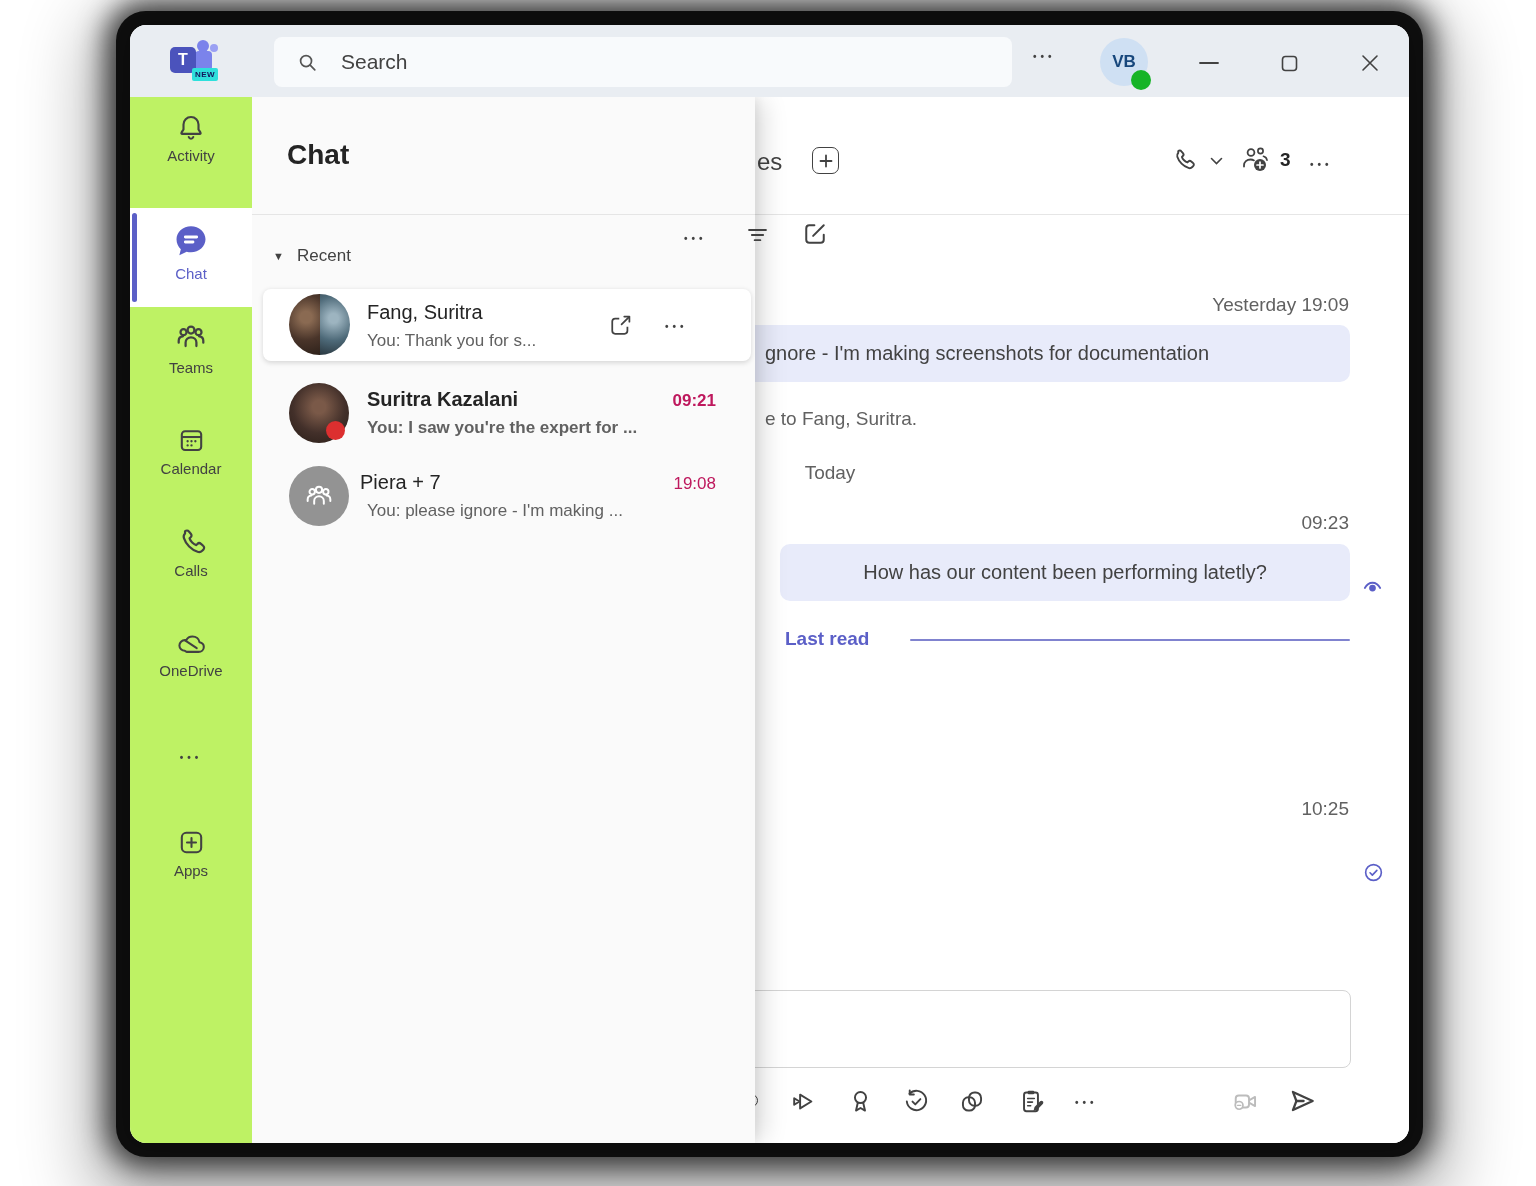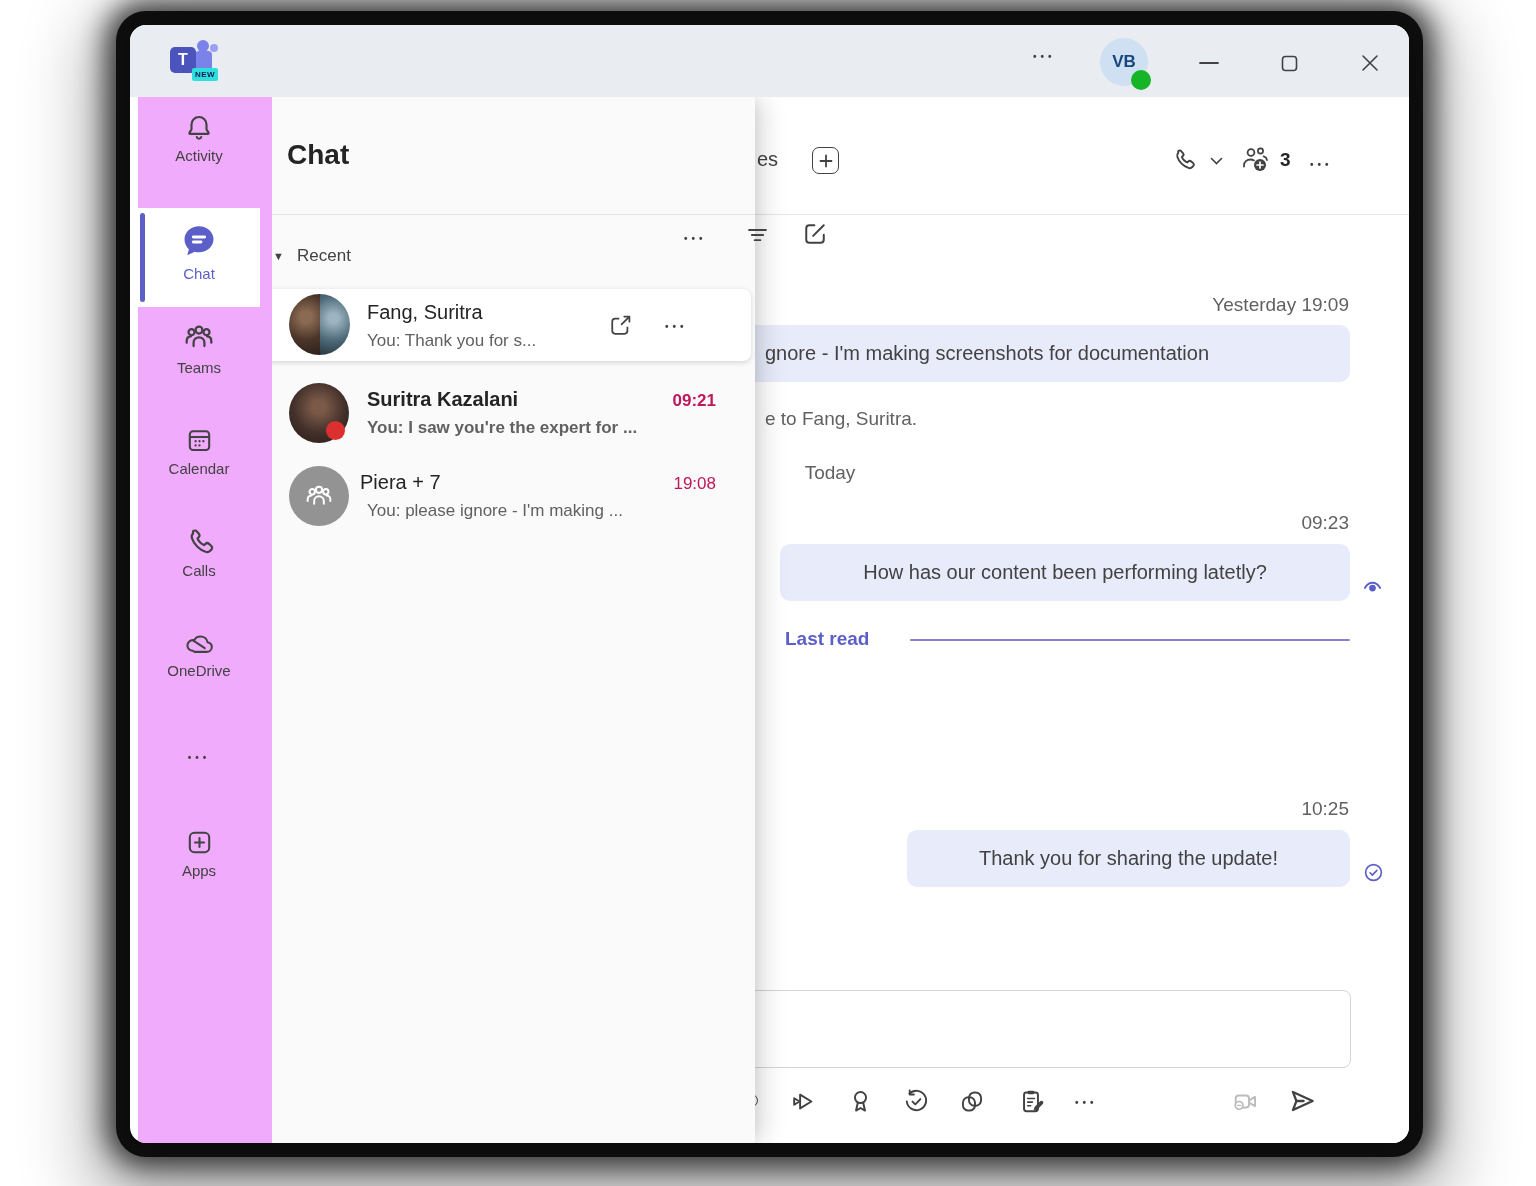--- a/index.html
+++ b/index.html
@@ -27,32 +27,32 @@
   .searchbox svg { margin-left:22px; }
   .searchbox span { margin-left:22px; font-size:21px; color:#424242; }
   .dots { color:#424242; font-size:10px; letter-spacing:4px; font-weight:bold; white-space:nowrap; }
   .tb-dots { position:absolute; left:903px; top:26px; }
   .avatar-me { position:absolute; left:970px; top:13px; width:48px; height:48px; border-radius:50%;
     background:#cfe0f3; color:#17477c; font-weight:bold; font-size:17px; display:flex; align-items:center; justify-content:center; }
   .presence { position:absolute; left:1001px; top:45px; width:20px; height:20px; border-radius:50%; background:#16b427; }
   .winbtn { position:absolute; top:24px; width:46px; height:28px; display:flex; align-items:center; justify-content:center; color:#424242; }
 
   
-  .rail { position:absolute; left:8px; top:72px; width:134px; height:1046px; background:#f0abfc; }
+  .rail { position:absolute; left:0; top:72px; width:122px; height:1046px; background:#bef264; }
   .rail-item { position:absolute; left:0; width:122px; text-align:center; color:#424242; }
   .rail-item .lbl { display:block; font-size:15px; margin-top:4px; }
   .rail-sel { position:absolute; left:0; top:111px; width:122px; height:99px; background:#ffffff; }
   .rail-bar { position:absolute; left:2px; top:116px; width:5px; height:89px; background:#5b5fc7; border-radius:3px; }
   .rail-chat-lbl { color:#5b5fc7 !important; }
 
   
   .main { position:absolute; left:122px; top:72px; width:1157px; height:1046px; background:#ffffff; }
   .abs { position:absolute; }
   .hdr-divider { position:absolute; left:122px; top:189px; width:1157px; height:1px; background:#e6e6e6; }
-  .tabfrag { font-size:20px; color:#424242; }
+  .tabfrag { font-size:24px; color:#424242; }
   .tabadd { width:27px; height:27px; border:1.8px solid #424242; border-radius:7px; display:flex; align-items:center; justify-content:center; }
   .count { font-size:19px; font-weight:bold; color:#242424; }
   .ts { font-size:19px; color:#616161; }
   .bubble { background:#e8ebfa; border-radius:10px; height:57px; }
   .bubble .txt { position:absolute; top:0; height:57px; display:flex; align-items:center; font-size:20px; color:#424242; white-space:nowrap; }
   .sysfrag { font-size:19px; color:#616161; }
   .lastread { font-size:19px; font-weight:bold; color:#5b5fc7; }
   .lastread-line { background:#8083cf; height:2px; border-radius:1px; }
   .composer { background:#fff; border:1.4px solid #d4d4d4; border-radius:8px; }
 
@@ -133,23 +133,20 @@
     <svg width="23" height="23" viewBox="0 0 24 24">
           <path d="M4 13.5c2-3.6 4.9-5.4 8-5.4s6 1.8 8 5.4" fill="none" stroke="#5b5fc7" stroke-width="1.9" stroke-linecap="round"></path>
           <circle cx="12" cy="13.6" r="3.5" fill="#5b5fc7"></circle>
         </svg>
   </div>
 
   <div class="abs lastread" style="left:655px; top:603px;">Last read</div>
   <div class="abs lastread-line" style="left:780px; top:614px; width:440px;"></div>
 
   <div class="abs ts" style="right:60px; top:773px;">10:25</div>
-  <div class="abs bubble" style="left:777px; top:805px; width:443px;">
-    <span class="txt" style="left:0; width:443px; justify-content:center;">Thank you for sharing the update!</span>
-  </div>
   <div class="abs" style="left:1232px; top:836px;">
     <svg width="23" height="23" viewBox="0 0 24 24">
           <circle cx="12" cy="12" r="8.2" fill="none" stroke="#5b5fc7" stroke-width="1.7"></circle>
           <path d="M8.4 12.3l2.4 2.4 4.7-4.9" fill="none" stroke="#5b5fc7" stroke-width="1.7" stroke-linecap="round" stroke-linejoin="round"></path>
         </svg>
   </div>
 
   <div class="abs composer" style="left:560px; top:965px; width:661px; height:78px;"></div>
   <div class="abs" style="left:615px; top:1069px; width:13px; height:13px; border-radius:50%; border:1.8px solid #424242;"></div>
   <div class="abs" style="left:659px; top:1062px;">
@@ -334,20 +331,27 @@
   </div>
 
   <div class="titlebar">
     <div class="logo">
       <div class="head"></div>
           <div class="head2"></div>
           <div class="body"></div>
       <div class="sq">T</div>
       <div class="badge">NEW</div>
     </div>
+    <div class="searchbox">
+      <svg width="23" height="23" viewBox="0 0 24 24">
+            <circle cx="10.5" cy="10.5" r="5.7" fill="none" stroke="#555" stroke-width="1.8"></circle>
+            <path d="M14.8 14.8L19.6 19.6" stroke="#555" stroke-width="1.8" stroke-linecap="round"></path>
+          </svg>
+      <span>Search</span>
+    </div>
     <div class="dots tb-dots">•••</div>
     <div class="avatar-me">
           <span>VB</span>
         </div>
     <div class="presence"></div>
     <div class="winbtn" style="left:1056px;">
       <svg width="20" height="4" viewBox="0 0 20 4">
             <path d="M1 2h18" stroke="#424242" stroke-width="1.8" stroke-linecap="round"></path>
           </svg>
     </div>

